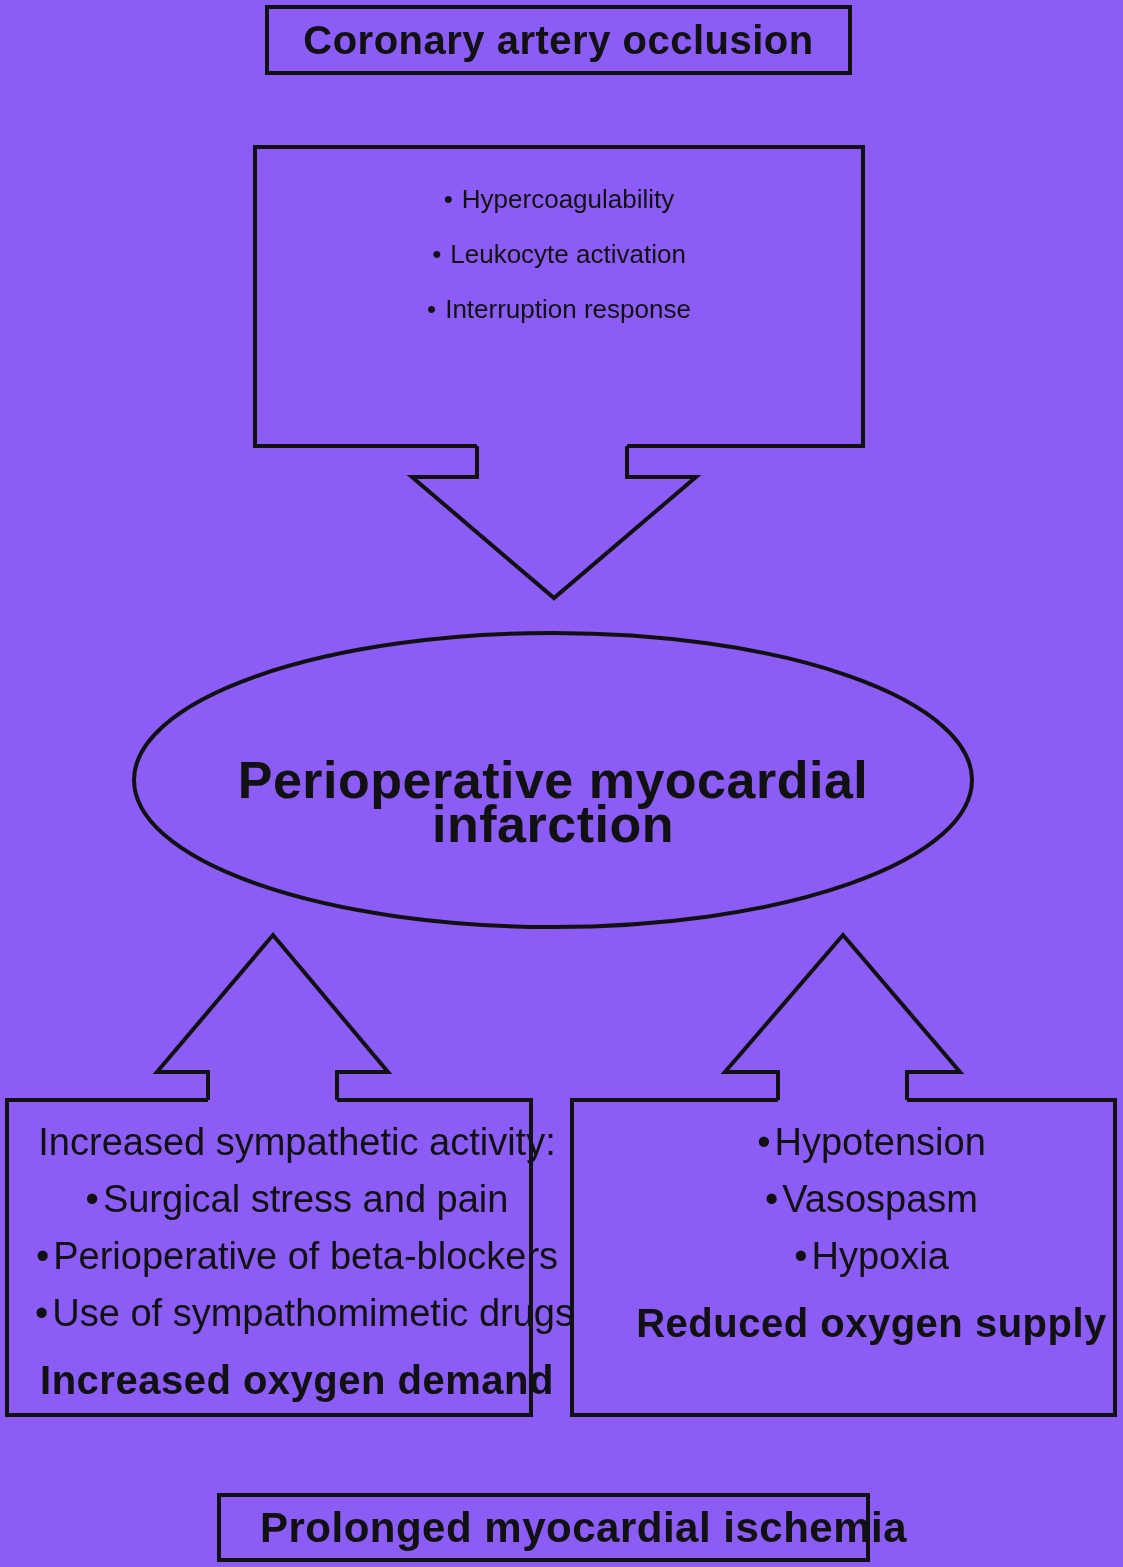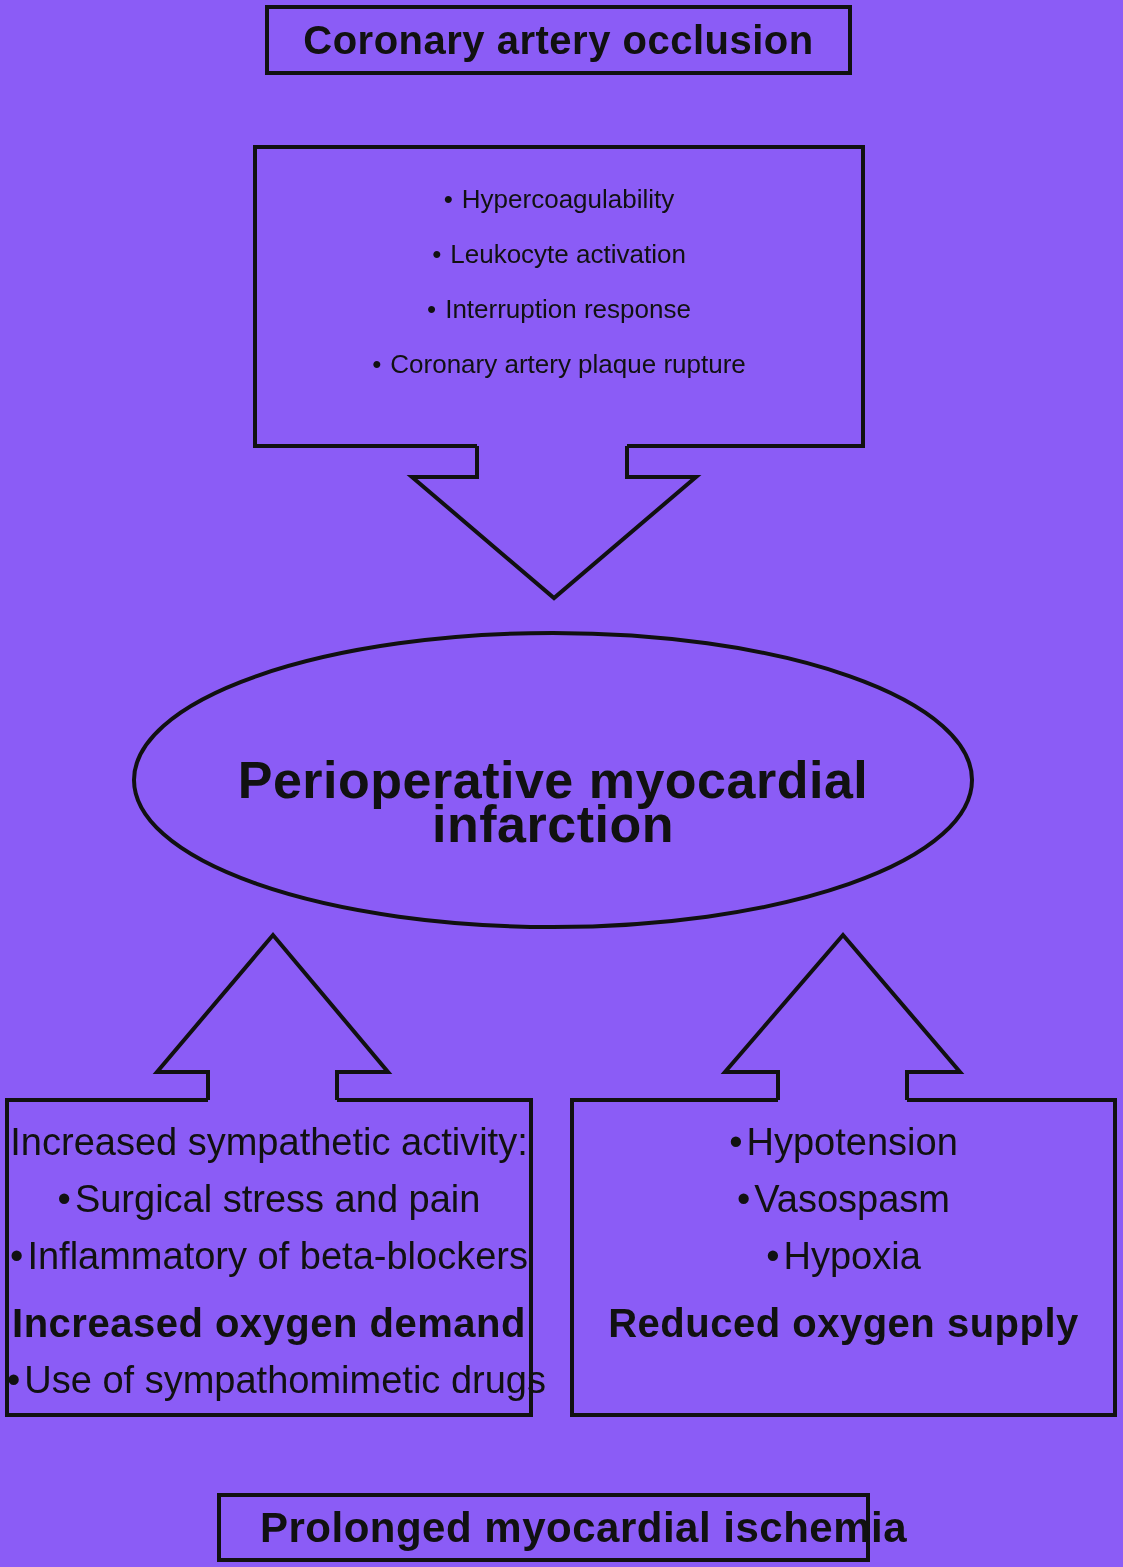--- a/index.html
+++ b/index.html
@@ -18,21 +18,21 @@
     stroke: #111111;
     stroke-width: 4;
     stroke-miterlimit: 8;
   }
   .txt { position: absolute; text-align: center; }
   .flexc { display: flex; align-items: center; justify-content: center; }
   .title-box-label { font-size: 40px; font-weight: bold; letter-spacing: 0.5px; }
   .outcome-label { font-size: 42px; font-weight: bold; letter-spacing: 0.5px; }
   .central-label { font-size: 52px; font-weight: bold; letter-spacing: 0.5px; }
   .list { font-size: 26px; line-height: 55px; }
-  .list2 { font-size: 38px; line-height: 57px; }
+  .list2 { font-size: 38px; line-height: 57px; margin-left: 28px; }
   .footer-line { font-size: 40px; font-weight: bold; line-height: 57px; margin-top: 10px; letter-spacing: 0.5px; }
   .bullet { display: inline-block; }
   .gap8 { margin-right: 9px; }
   .gap3 { margin-right: 4px; }
   .line { white-space: nowrap; }
 </style>
 </head>
 <body>
 
 <div class="canvas">
@@ -57,31 +57,30 @@
 
     <rect x="219" y="1495" width="649" height="65"></rect>
   </svg>
 
   <div class="txt flexc title-box-label" style="left:265px; top:5px; width:587px; height:70px;">Coronary artery occlusion</div>
 
   <div class="txt list" style="left:255px; top:172px; width:608px;">
     <div class="line"><span class="bullet gap8">•</span><span>Hypercoagulability</span></div>
     <div class="line"><span class="bullet gap8">•</span><span>Leukocyte activation</span></div>
     <div class="line"><span class="bullet gap8">•</span><span>Interruption response</span></div>
-    <div class="line"><span class="bullet gap8">•</span><span>Coronary artery plaque rupture</span></div>
   </div>
 
   <div class="txt central-label" style="left:134px; top:758px; width:838px; line-height:44px;">Perioperative myocardial infarction</div>
 
   <div class="txt list2" style="left:7px; top:1114px; width:524px;">
     <div class="line">Increased sympathetic activity:</div>
     <div class="line"><span class="bullet gap3">•</span><span>Surgical stress and pain</span></div>
-    <div class="line"><span class="bullet gap3">•</span><span>Inflammatory of beta-blockers</span></div>
+    <div class="line"><span class="bullet gap3">•</span><span>Perioperative of beta-blockers</span></div>
+    <div class="line"><span class="bullet gap3">•</span><span>Use of sympathomimetic drugs</span></div>
     <div class="line footer-line">Increased oxygen demand</div>
-    <div class="line"><span class="bullet gap3">•</span><span>Use of sympathomimetic drugs</span></div>
   </div>
 
   <div class="txt list2" style="left:572px; top:1114px; width:543px;">
     <div class="line"><span class="bullet gap3">•</span><span>Hypotension</span></div>
     <div class="line"><span class="bullet gap3">•</span><span>Vasospasm</span></div>
     <div class="line"><span class="bullet gap3">•</span><span>Hypoxia</span></div>
     <div class="line footer-line">Reduced oxygen supply</div>
   </div>
 
   <div class="txt flexc outcome-label" style="left:217px; top:1493px; width:653px; height:69px;margin-left:40px;">Prolonged myocardial ischemia</div>

